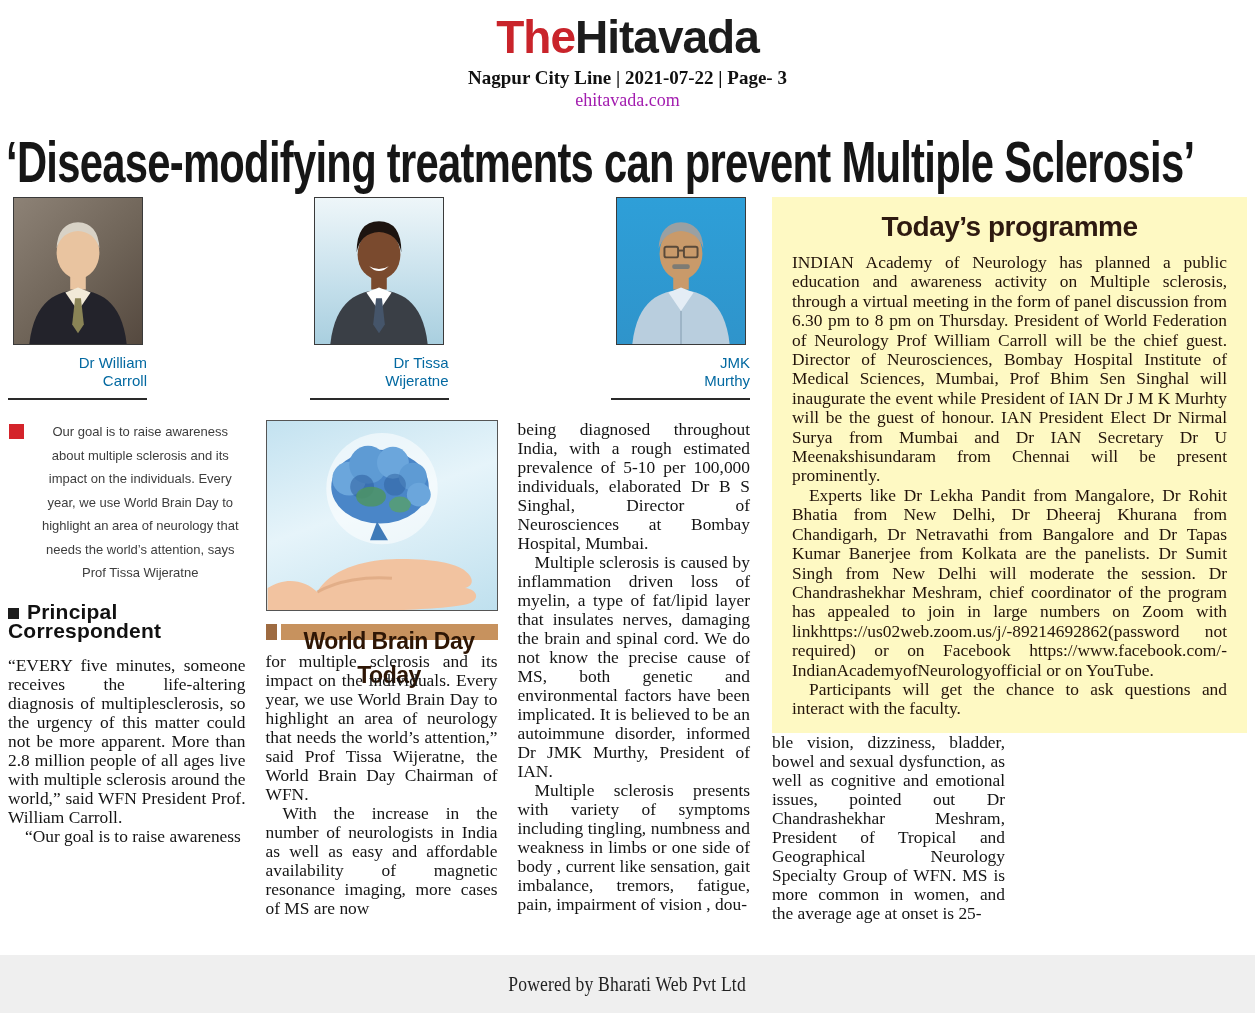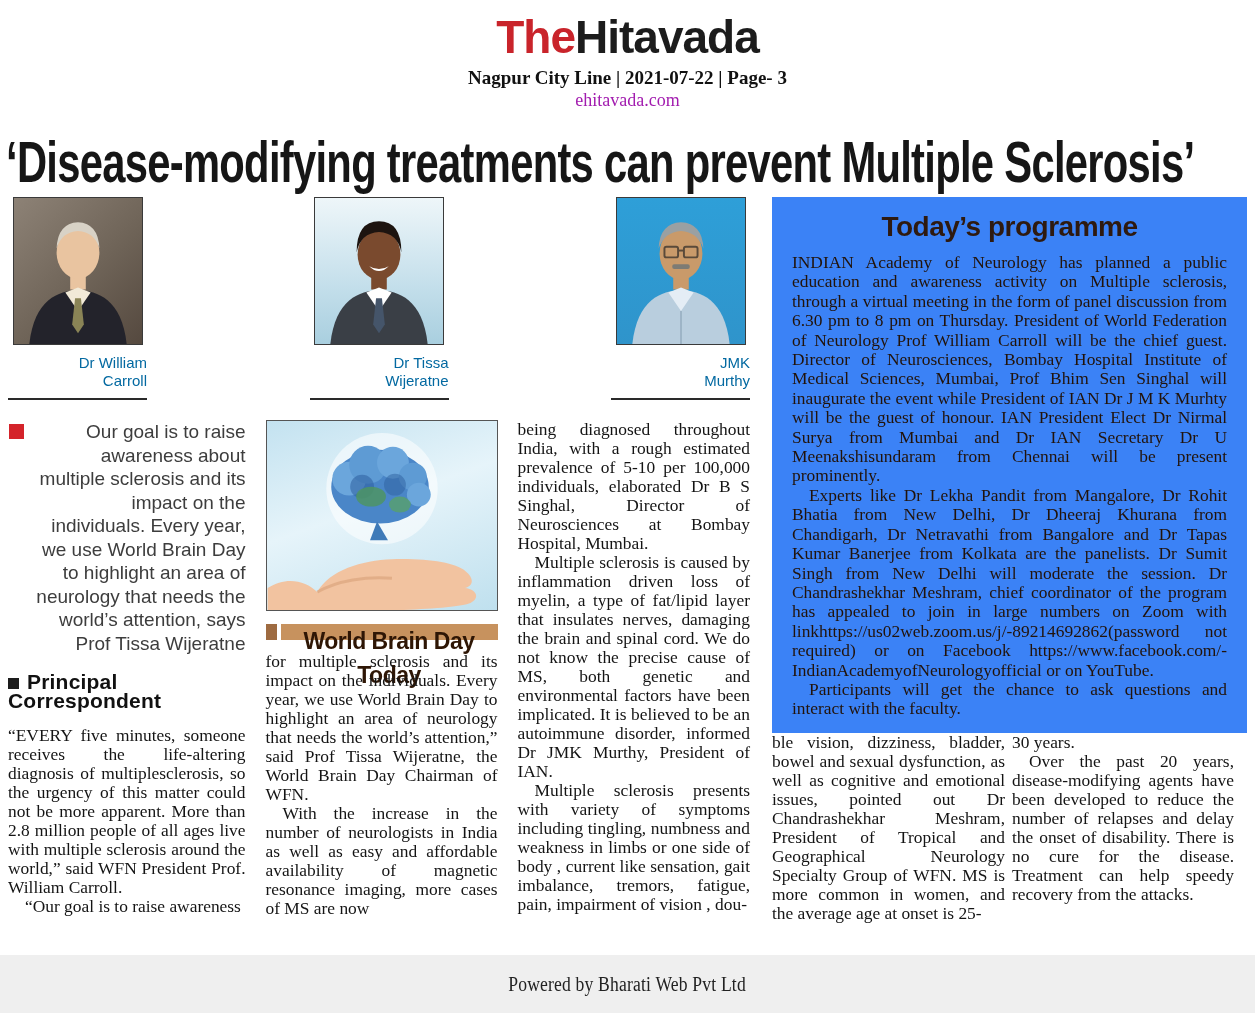--- a/index.html
+++ b/index.html
@@ -44,38 +44,38 @@
   
   .cols3 { display:flex; gap:20px; }
   .cols2 { display:flex; gap:7px; }
   .col { font-size:17.4px; line-height:19px; text-align:justify; color:#141414; }
   .col-1 { width:238px; } .col-2 { width:232px; } .col-3 { width:233px; }
   .col-4 { width:233px; } .col-5 { width:222px; }
   .col p { margin:0; }
   .col p.indent { text-indent:17px; }
 
   
-  .quote { position:relative; font-family:"Liberation Sans", sans-serif; font-size:19px; line-height:23.5px;
-           color:#3d3d3d; text-align:right; padding-left:27px; }
+  .quote { position:relative; font-family:"Liberation Sans", sans-serif; font-size:13px; line-height:23.5px;
+           color:#3d3d3d; text-align:center; padding-left:27px; }
   .quote .bullet { position:absolute; left:1px; top:4px; width:15px; height:15px; background:#d4232a; }
   .byline { font-family:"Liberation Sans", sans-serif; font-weight:bold; font-size:21px; color:#111;
             margin:17px 0 16px 0; letter-spacing:0.2px; }
   .byline .sq { display:inline-block; width:11px; height:11px; background:#1c1c1c; margin-right:8px; }
 
   
   .brain-figure { width:232px; height:191px; border:1px solid #555; background:linear-gradient(160deg,#c3e2f0 0%,#e6f4fa 45%,#bfe0ee 100%); overflow:hidden; }
   .brain-figure svg { display:block; width:100%; height:100%; }
   .wbd-banner { display:flex; margin-top:13px; height:16px; }
   .wbd-banner .bar { width:11px; background:#9e6b41; margin-right:4px; }
   .wbd-banner .label { flex:1; background:#c7925e; color:#2e1605; font-family:"Liberation Sans", sans-serif;
                        font-weight:bold; font-size:23px; line-height:34px; text-align:center; letter-spacing:-0.5px; }
   .col-2 .body-after-img { margin-top:12px; }
 
   
-  .programme { background:#3b82f6; padding:12px 20px 14px 20px; min-height:484px; }
+  .programme { background:#fef9c3; padding:12px 20px 14px 20px; min-height:484px; }
   .programme h2 { font-family:"Liberation Sans", sans-serif; font-size:28px; color:#2e1a10; text-align:center;
                   margin:2px 0 10px 0; letter-spacing:-0.5px; }
   .programme p { font-size:17.4px; line-height:19.4px; text-align:justify; color:#22130a; overflow-wrap:anywhere; }
   .programme p.indent { text-indent:17px; }
 
   
   .footer { position:absolute; left:0; bottom:0; width:100%; height:58px; background:#efefef;
             display:flex; align-items:center; justify-content:center; }
   .footer .ftext { font-family:"Liberation Serif", serif; font-size:20px; color:#222;
                    transform:scaleX(0.88); letter-spacing:0.2px; }
@@ -224,24 +224,20 @@
       <h2>Today’s programme</h2>
       <p>INDIAN Academy of Neurology has planned a  public education and awareness activity on Multiple sclerosis, through a virtual meeting in the form of panel discussion  from 6.30 pm to 8 pm on Thursday. President of World Federation of Neurology Prof William Carroll will be the chief guest. Director of Neurosciences, Bombay Hospital Institute of Medical Sciences, Mumbai, Prof Bhim Sen Singhal will inaugurate the event while President of IAN Dr J M K Murhty will be the guest of honour. IAN President Elect Dr Nirmal Surya from Mumbai and Dr IAN Secretary Dr U Meenakshisundaram from Chennai will be present prominently.</p>
       <p class="indent">Experts like Dr Lekha Pandit from Mangalore, Dr Rohit Bhatia from New Delhi, Dr Dheeraj Khurana from Chandigarh, Dr Netravathi from Bangalore and Dr Tapas Kumar Banerjee from Kolkata  are  the  panelists. Dr Sumit Singh from New Delhi will moderate  the session. Dr Chandrashekhar Meshram, chief coordinator of the program has appealed to join  in large numbers on   Zoom with linkhttps://us02web.zoom.us/j/-89214692862(password not required) or on Facebook https://www.facebook.com/-IndianAcademyofNeurologyofficial or on YouTube.</p>
       <p class="indent">Participants  will get the chance to ask questions and interact with the faculty.</p>
     </div>
 
     <div class="cols2">
       <div class="col col-4">
         <p>ble vision, dizziness, bladder, bowel and sexual dysfunction, as well as cognitive and emotional issues, pointed out Dr Chandrashekhar Meshram, President of Tropical and Geographical Neurology Specialty Group of WFN. MS is more common  in women, and the average age at onset is  25-</p>
       </div>
-      <div class="col col-5">
-        <p>30 years.</p>
-        <p class="indent">Over the past 20 years, disease-modifying agents have been developed to reduce the number of relapses and delay the onset of disability. There is no cure for the disease. Treatment can help speedy recovery from the attacks.</p>
-      </div>
     </div>
 
   </div>
 </div>
 
 <footer class="footer">
   <div class="ftext">Powered by Bharati Web Pvt Ltd</div>
 </footer>
 
 </body></html>

